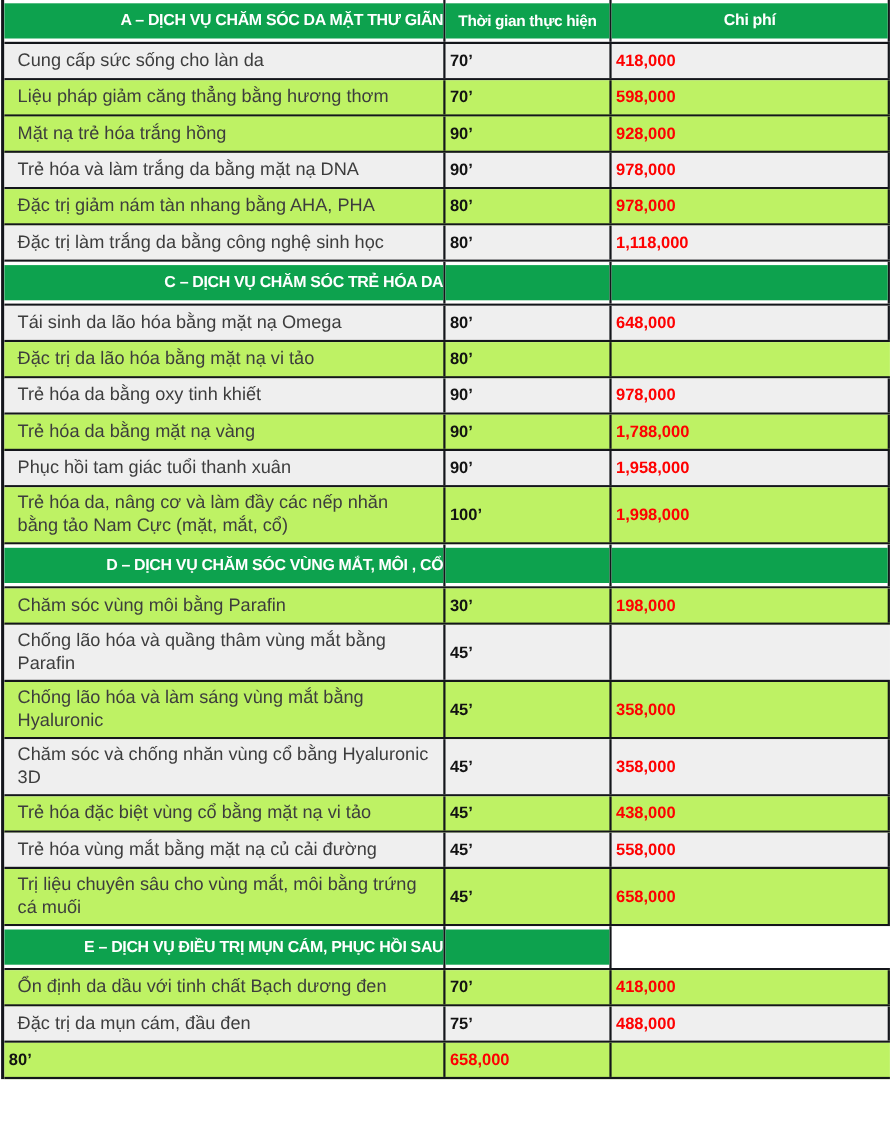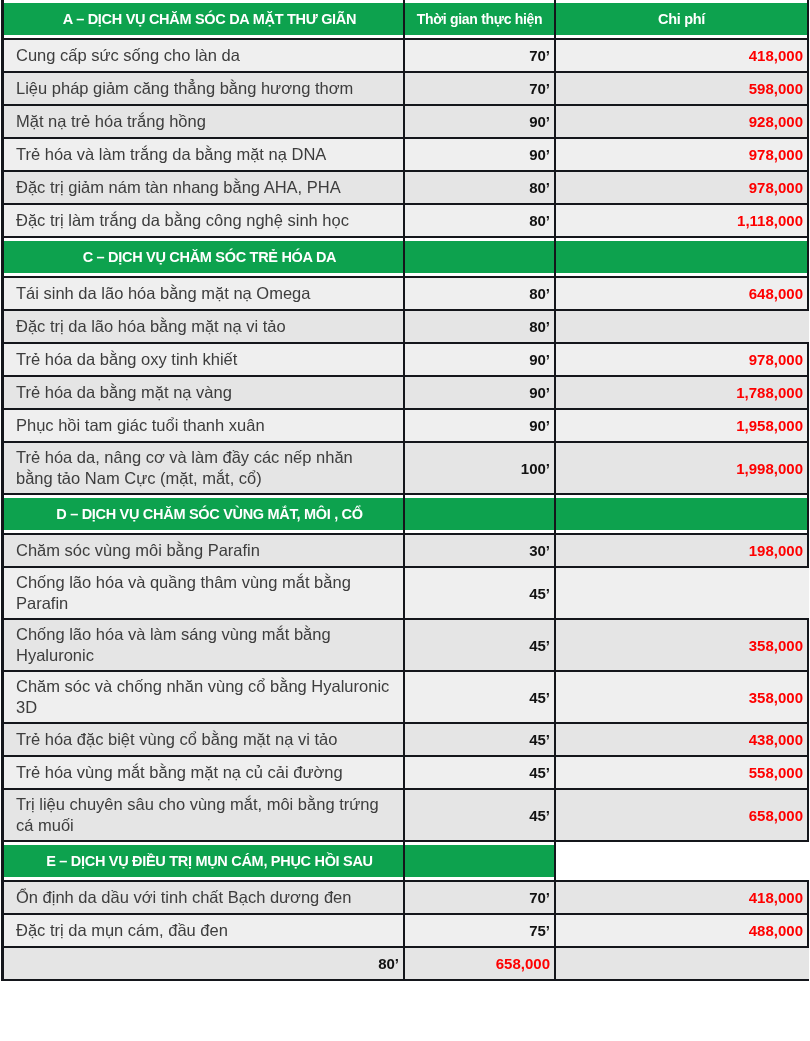--- a/index.html
+++ b/index.html
@@ -20,37 +20,37 @@
   .row {
     display: grid;
     grid-template-columns: 401px 151px 253px;
   }
   .cell {
     border-right: 2px solid #14161b;
     box-sizing: border-box;
     background: transparent;
   }
   
-  .data-row { background: #e5e5e5; border-bottom: 2px solid #14161b; }
+  .data-row { background: #bef264; border-bottom: 2px solid #14161b; }
   .data-row.shaded { background: #efefef; }
   .service-cell {
     display: flex;
     align-items: center;
     padding: 4px 12px;
     min-height: 31px;
   }
   .service-text {
     font-size: 16.5px;
     line-height: 21px;
     color: #3d3d3d;
   }
   .duration-cell, .price-cell {
     display: flex;
     align-items: center;
-    justify-content: flex-end;
+    justify-content: flex-start;
     min-height: 31px;
     padding: 2px 4px;
   }
   .duration-text {
     font-size: 15px;
     font-weight: bold;
     color: #121212;
   }
   .price-text {
     font-size: 15px;
@@ -62,21 +62,21 @@
   .header-cell { padding: 3px 0; }
   .green {
     background: #0da24e;
     min-height: 32px;
     height: calc(100% - 6px);
     display: flex;
     align-items: center;
     justify-content: center;
   }
   .header-cell .green { height: 100%; }
-  .green-left { justify-content: center; padding-left: 12px; }
+  .green-left { justify-content: flex-end; padding-left: 12px; }
   .htext {
     color: #ffffff;
     font-weight: bold;
     font-size: 14.5px;
     letter-spacing: -0.3px;
     text-align: center;
     line-height: 19px;
   }
   .green-left .htext { white-space: nowrap; text-align: left; }
   .col-duration .htext { font-size: 14px; padding: 4px 2px; }

